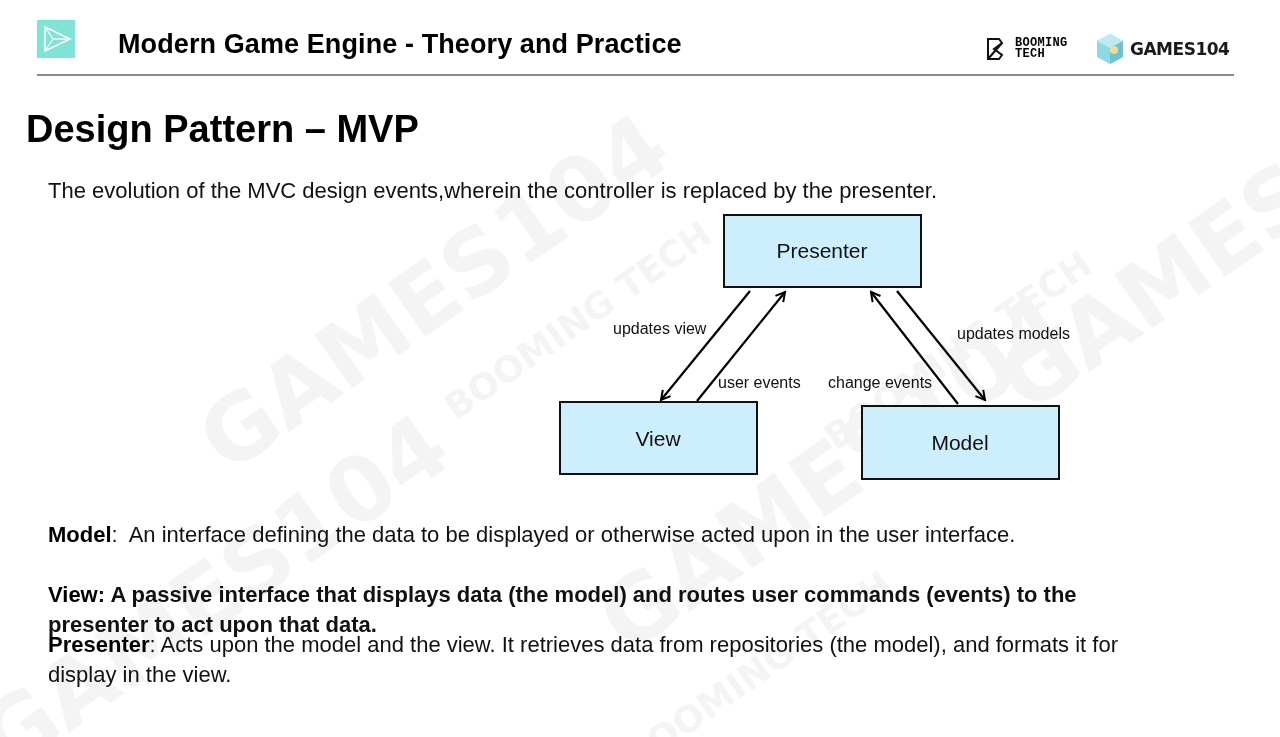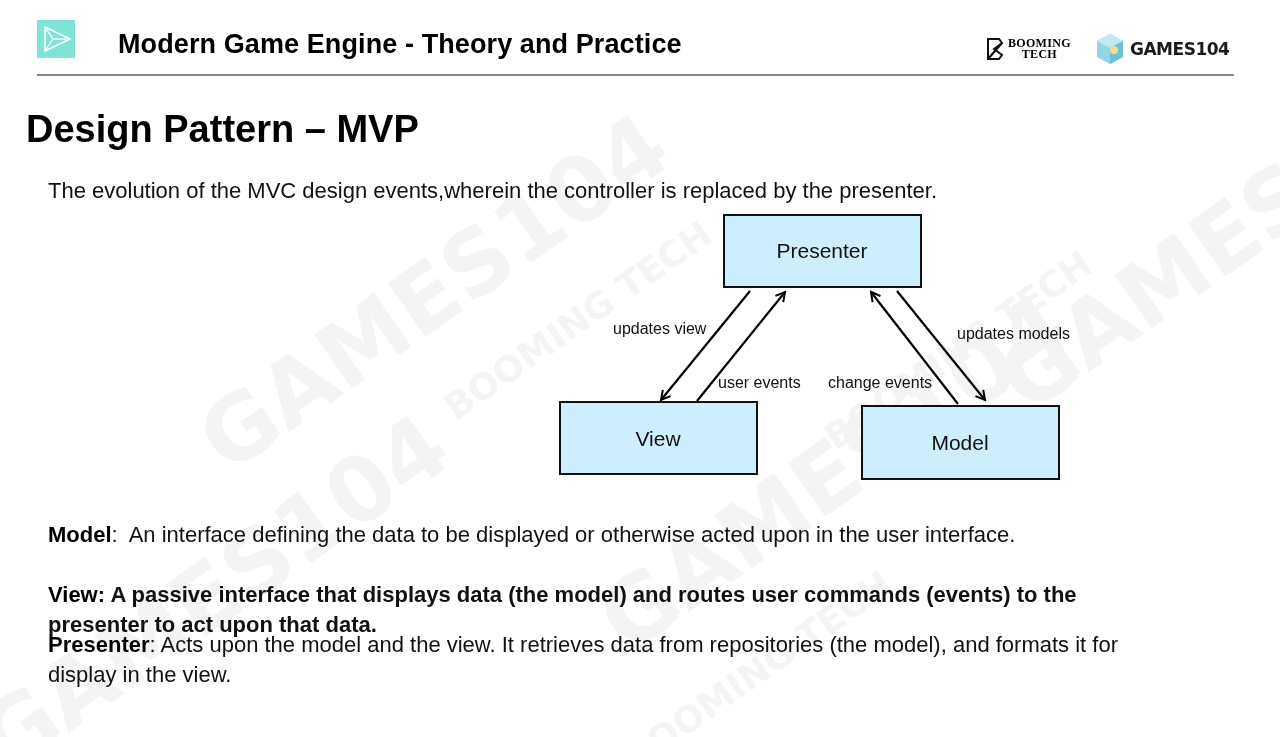--- a/index.html
+++ b/index.html
@@ -21,22 +21,22 @@
       position: absolute; left: 86px; top: 29px; font-size: 27px; font-weight: bold;
       letter-spacing: 0.1px; z-index: 1; margin-left: 32px;
     }
     .header-rule {
       position: absolute; left: 37px; top: 74px; width: 1197px; height: 2px; background: #8a8a8a;
     }
     .brand-booming {
       position: absolute; left: 985px; top: 37px; display: flex; align-items: center; z-index: 1;
     }
     .brand-booming-text {
-      font-family: Liberation Serif, serif; font-weight: bold; font-size: 12px; line-height: 11px;
-      margin-left: 3px; letter-spacing: 0.3px; text-align: center;
+      font-family: Liberation Mono, monospace; font-weight: bold; font-size: 12px; line-height: 11px;
+      margin-left: 10px; letter-spacing: 0.3px;
     }
     .brand-games {
       position: absolute; left: 1095px; top: 33px; display: flex; align-items: center; z-index: 1;
     }
     .brand-games-text {
       font-family: "DejaVu Sans", sans-serif; font-weight: bold; font-size: 17px; margin-left: 5px;
       color: #1a1a1a; letter-spacing: -0.5px;
     }
     .slide-title {
       position: absolute; left: 26px; top: 108px; font-size: 38px; font-weight: bold; z-index: 1;

